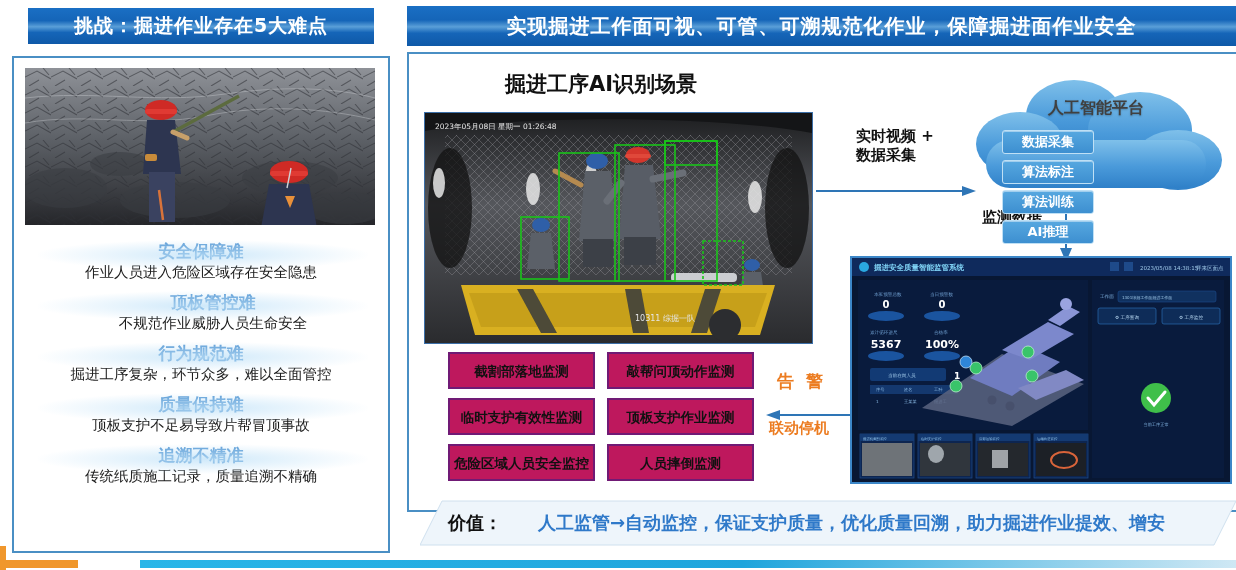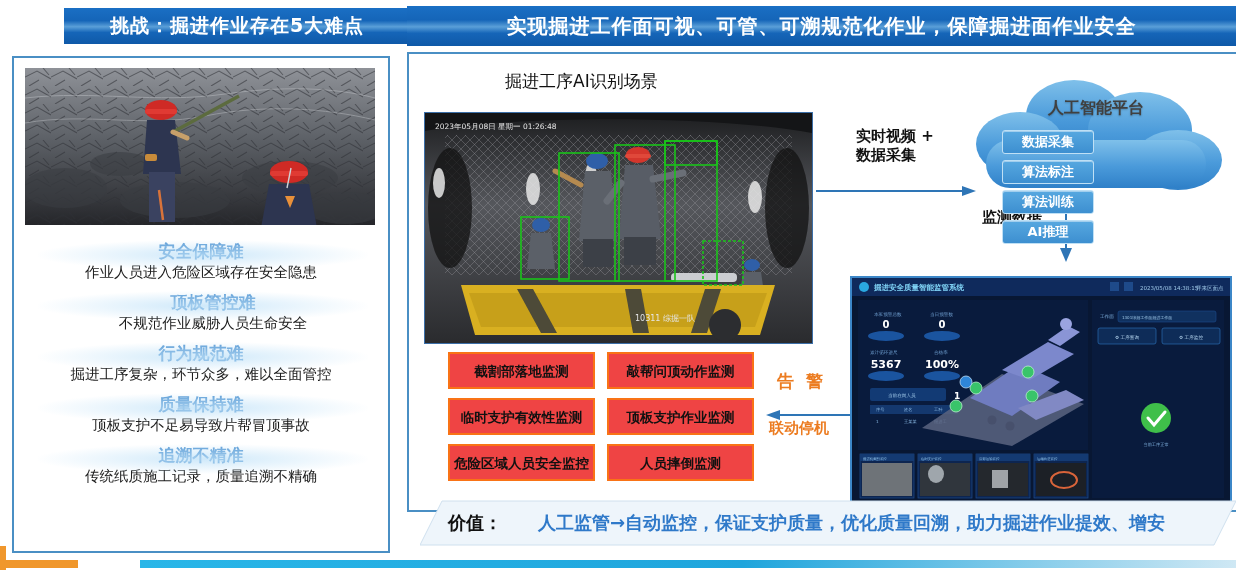--- a/index.html
+++ b/index.html
@@ -11,21 +11,21 @@
   }
   .abs{position:absolute;}
 
   
   .hdr{
     color:#fff;font-weight:bold;text-align:center;
     display:flex;align-items:center;justify-content:center;
     background:linear-gradient(180deg,#1a6fc4 0%,#1565b8 35%,#5a9fd8 52%,#1565b8 68%,#0f59a8 100%);
     letter-spacing:1px;
   }
-  #hdr-left{left:28px;top:8px;width:346px;height:36px;font-size:19px;margin-left:36px;}
+  #hdr-left{left:28px;top:8px;width:346px;height:36px;font-size:19px;}
   #hdr-right{left:407px;top:6px;width:829px;height:40px;font-size:20px;}
 
   
   #left-panel{
     left:12px;top:56px;width:378px;height:497px;
     border:2px solid #4a8fc4;background:#fff;
     box-sizing:border-box;
   }
   #left-photo{left:25px;top:68px;width:350px;height:157px;overflow:hidden;background:#2b2b2f;}
   .issue{width:100%;text-align:center;}
@@ -39,21 +39,21 @@
     position:absolute;left:30px;width:330px;height:30px;
     background:radial-gradient(ellipse at center, rgba(190,225,248,.75) 0%, rgba(255,255,255,0) 72%);
     pointer-events:none;
   }
 
   
   #right-panel{
     left:407px;top:52px;width:829px;height:460px;
     border:2px solid #4a8fc4;border-right:none;background:#fff;box-sizing:border-box;
   }
-  #center-title{left:505px;top:70px;font-size:17px;font-weight:normal;color:#111;}
+  #center-title{left:505px;top:70px;font-size:21px;font-weight:bold;color:#111;}
 
   #video-box{left:424px;top:112px;width:387px;height:230px;border:1px solid #3c6fa8;overflow:hidden;background:#22c55e;}
 
   
   .lbl{font-size:15px;font-weight:bold;color:#111;line-height:19px;margin-left:20px;}
   #lbl-video{left:836px;top:127px;}
   #lbl-monitor{left:962px;top:208px;}
 
   
   #arrow-h{left:816px;top:181px;width:160px;height:10px;}
@@ -74,30 +74,30 @@
     background:linear-gradient(180deg,#57a8e0 0%,#3d8fd0 100%);
     border:1px solid #bfe0f5;border-radius:3px;
     box-shadow:inset 0 1px 0 rgba(255,255,255,.45);
   }
 
   
   #mon-grid{left:448px;top:352px;width:306px;
       display:flex;flex-wrap:wrap;gap:9px 12px;}
   .mbox{
     width:147px;height:37px;line-height:35px;text-align:center;
-    background:#ef4444;border:2px solid #f97316;
+    background:#be185d;border:2px solid #701a75;
     color:#111;font-size:13.5px;font-weight:bold;box-sizing:border-box;
   }
 
   
   #alarm-top{left:777px;top:370px;color:#ec7c21;font-size:17px;font-weight:bold;letter-spacing:3px;}
   #alarm-bot{left:769px;top:419px;color:#ec7c21;font-size:15px;font-weight:bold;}
 
   
-  #dash{left:850px;top:276px;width:382px;height:228px;border:2px solid #3c87c8;
+  #dash{left:850px;top:256px;width:382px;height:228px;border:2px solid #3c87c8;
       background:#0a1b3d;overflow:hidden;box-sizing:border-box;}
 
   
   #value-band{left:420px;top:497px;width:816px;height:52px;}
   #value-text{position:absolute;left:28px;top:14px;font-size:18px;font-weight:bold;white-space:nowrap;}
   #value-text .dark{color:#111;}
   #value-text .blue{color:#2f79c9;margin-left:36px;}
 
   
   #chrome-orange{left:0;top:560px;width:78px;height:8px;background:#f0972c;}

